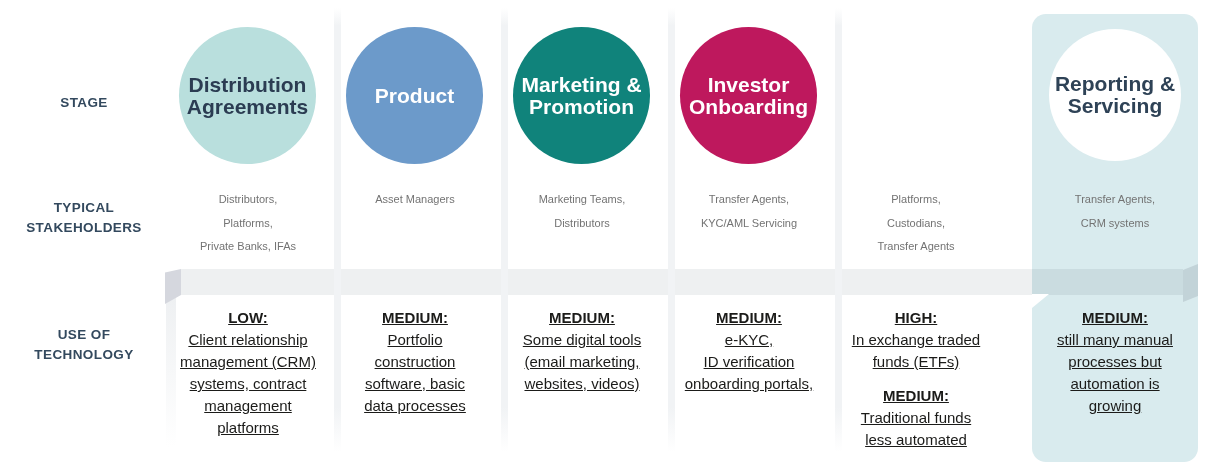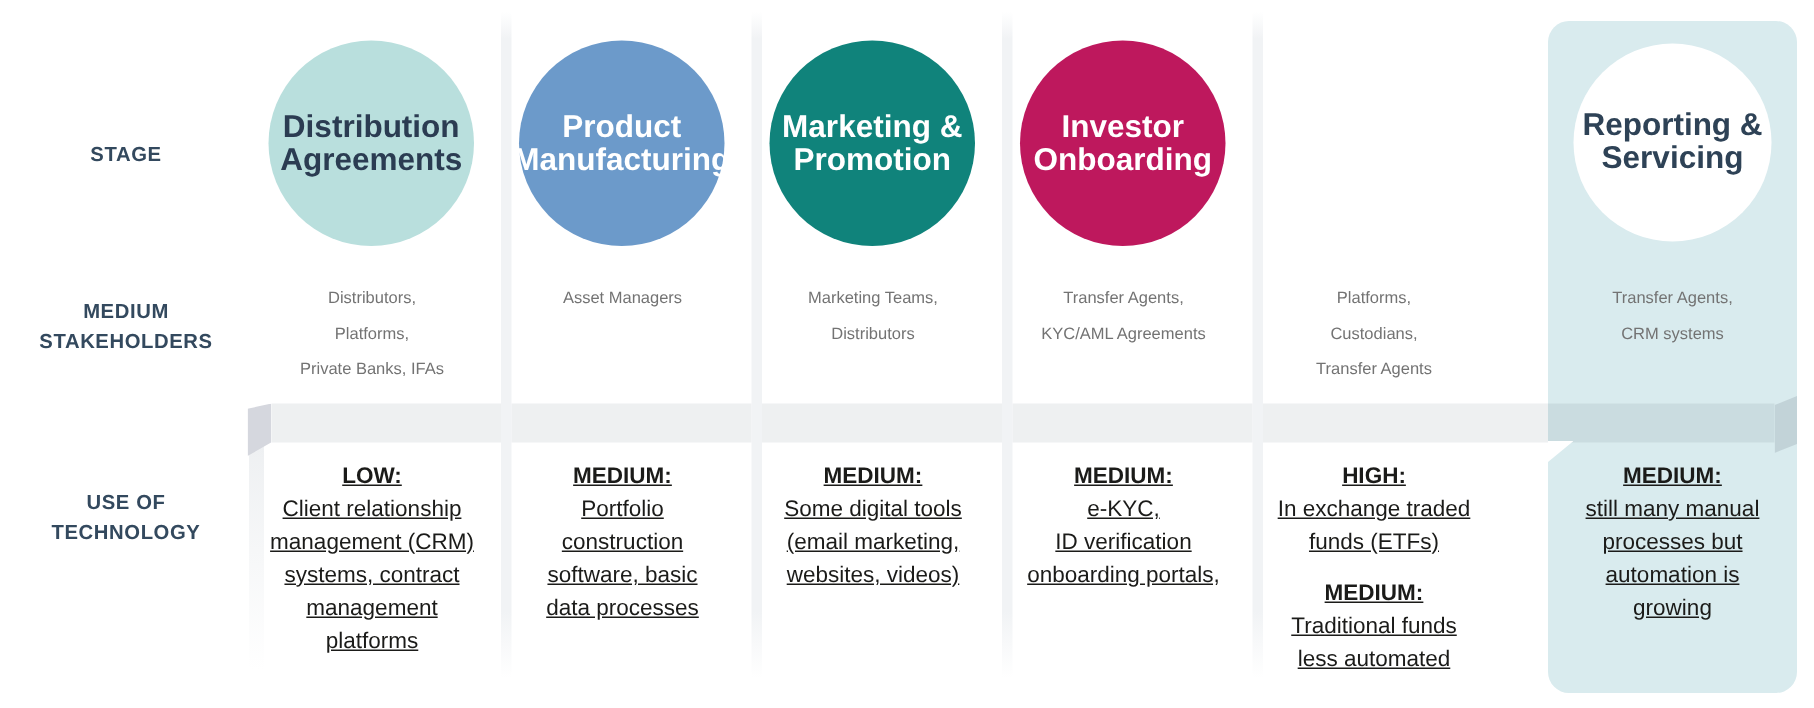--- a/index.html
+++ b/index.html
@@ -77,21 +77,21 @@
   .tech-level{font-weight:bold;}
 </style>
 </head>
 <body>
 
 <div id="canvas">
 
   <div class="panel"></div>
 
   <div class="side-label" id="lbl-stage">STAGE</div>
-  <div class="side-label" id="lbl-stakeholders">MEDIUM
+  <div class="side-label" id="lbl-stakeholders">TYPICAL
 STAKEHOLDERS</div>
   <div class="side-label" id="lbl-technology">USE OF
 TECHNOLOGY</div>
 
   <div class="vstrip" style="left:334px"></div>
   <div class="vstrip" style="left:501px"></div>
   <div class="vstrip" style="left:668px"></div>
   <div class="vstrip" style="left:835px"></div>
   <div class="vstrip-short"></div>
 
@@ -126,21 +126,20 @@
             <div>systems, contract</div>
             <div>management</div>
             <div>platforms</div>
           </div>
         </div>
       </div>
       <div class="col" style="left: 335px;">
         <div class="circle" style="background: rgb(108, 154, 202); color: rgb(255, 255, 255);">
           <div>
             <div>Product</div>
-            <div>Manufacturing</div>
           </div>
         </div>
         <div class="stakeholders">
           <div>Asset Managers</div>
         </div>
         <div class="technology">
           <div class="tech-group">
             <div class="tech-level">MEDIUM:</div>
             <div>Portfolio</div>
             <div>construction</div>
@@ -171,21 +170,21 @@
       </div>
       <div class="col" style="left: 669px;">
         <div class="circle" style="background: #be185d; color: rgb(255, 255, 255);">
           <div>
             <div>Investor</div>
             <div>Onboarding</div>
           </div>
         </div>
         <div class="stakeholders">
           <div>Transfer Agents,</div>
-          <div>KYC/AML Agreements</div>
+          <div>KYC/AML Servicing</div>
         </div>
         <div class="technology">
           <div class="tech-group">
             <div class="tech-level">MEDIUM:</div>
             <div>e-KYC,</div>
             <div>ID verification</div>
             <div>onboarding portals,</div>
           </div>
         </div>
       </div>

